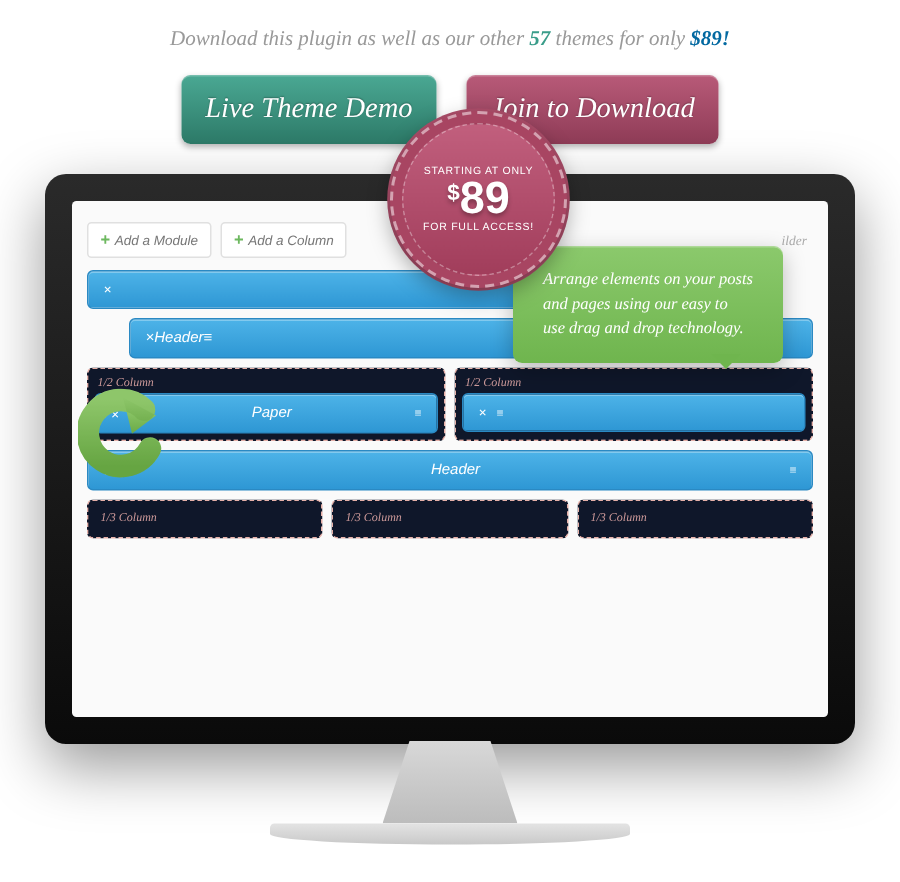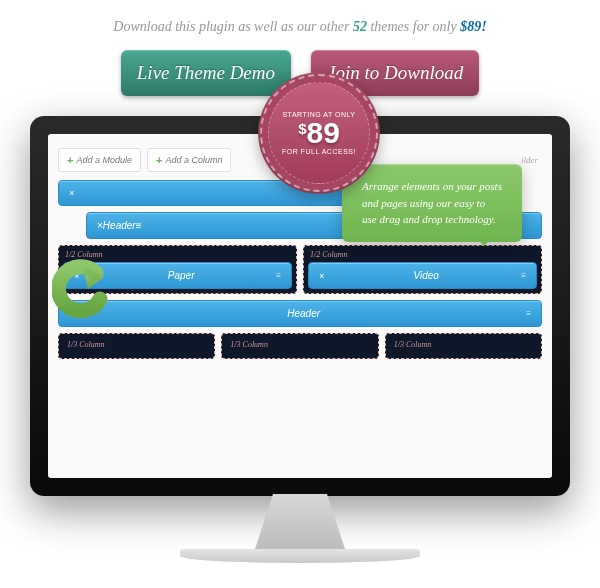--- a/index.html
+++ b/index.html
@@ -254,21 +254,21 @@
   width: 60px;
   height: 60px;
   z-index: 20;
 }
 </style>
 </head>
 <body>
 
 <div class="header-area">
   <p class="subtitle">
-    <span>Download this plugin as well as our other </span><span class="em-teal">52</span><span> themes for only </span><span class="em-rose">$89!</span>
+    <span>Download this plugin as well as our other </span><span class="em-teal">57</span><span> themes for only </span><span class="em-rose">$89!</span>
   </p>
   <div class="cta-row">
     <button class="cta-btn cta-teal">Live Theme Demo</button>
     <button class="cta-btn cta-rose">Join to Download</button>
   </div>
 </div>
 
 <div class="monitor-wrap">
   <div class="monitor">
 
@@ -348,21 +348,20 @@
             <span class="text">Paper</span>
             <span class="ico-group">
                 <span class="ico">≡</span>
               </span>
           </div>
         </div>
         <div class="col">
           <div class="col-label">1/2 Column</div>
           <div class="block">
             <span class="close">×</span>
-            <span class="text">Video</span>
             <span class="ico-group">
                 <span class="ico">≡</span>
               </span>
           </div>
         </div>
       </div>
 
       <div class="block">
         <span class="close">×</span>
         <span class="text">Header</span>

